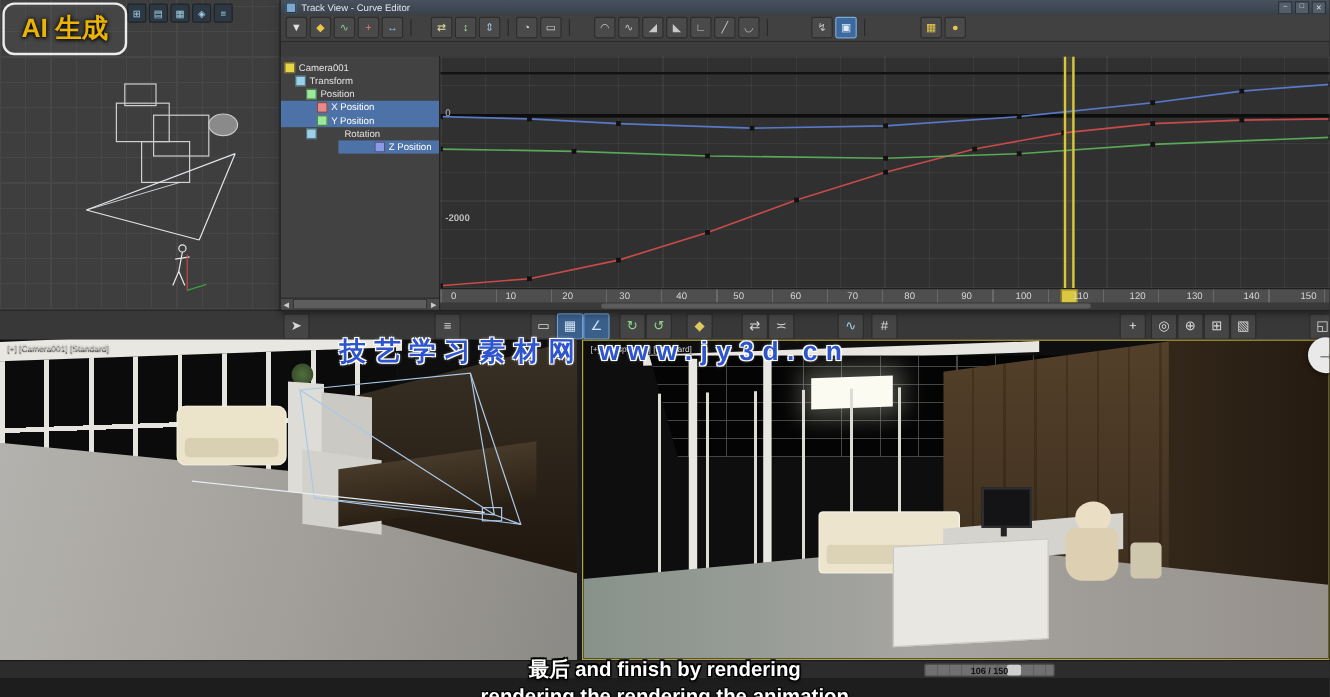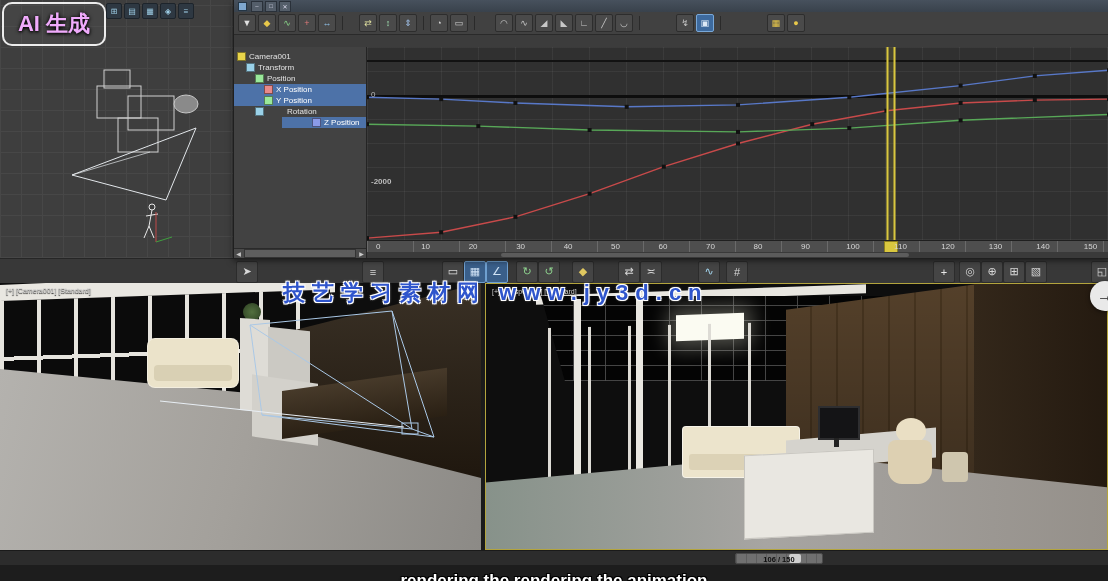--- a/index.html
+++ b/index.html
@@ -9,21 +9,21 @@
   .top-viewport{position:absolute;left:0;top:0;width:233px;height:258px;background-color:#3e3e3e;overflow:hidden;
     background-image:repeating-linear-gradient(90deg,#474747 0 1px,transparent 1px 21px),
                      repeating-linear-gradient(0deg,#474747 0 1px,transparent 1px 21px);}
   .mini-toolbar{position:absolute;left:106px;top:3px;display:flex;gap:2px;}
   .mini-btn{width:14px;height:14px;background:#2e3842;border:1px solid #1d242b;border-radius:2px;
     display:flex;align-items:center;justify-content:center;font-size:8px;cursor:pointer;}
   
   .ai-badge{position:absolute;left:2px;top:2px;width:100px;height:40px;z-index:45;
     border:2px solid rgba(245,245,245,.95);border-radius:10px;background:rgba(90,90,90,.25);
     display:flex;align-items:center;justify-content:center;}
-  .ai-badge span{font-size:22px;font-weight:bold;color:#f0abfc;text-shadow:0 1px 3px #000,0 0 4px rgba(0,0,0,.8);}
+  .ai-badge span{font-size:22px;font-weight:bold;color:#eab308;text-shadow:0 1px 3px #000,0 0 4px rgba(0,0,0,.8);}
   
   .ce-window{position:absolute;left:233px;top:0;width:875px;height:258px;background:#3c3c3c;z-index:10;
     border-left:1px solid #1f1f1f;border-bottom:1px solid #1f1f1f;box-shadow:0 2px 6px rgba(0,0,0,.5);}
   .ce-title{height:12px;background:linear-gradient(#47515d,#39424c);display:flex;align-items:center;padding:0 4px;}
   .ce-title-icon{width:7px;height:7px;background:#7fa8d0;border:1px solid #243646;margin-right:4px;}
   .ce-title-text{font-size:8px;color:#dfe5ea;flex:1;white-space:nowrap;overflow:hidden;}
   .win-btns{display:flex;gap:2px;}
   .win-btn{width:10px;height:9px;background:#545e6a;border:1px solid #2a313a;color:#dde;font-size:6px;
     display:flex;align-items:center;justify-content:center;cursor:pointer;}
   .ce-menubar{height:13px;background:#3c3c3c;border-bottom:1px solid #2c2c2c;display:flex;gap:11px;
@@ -125,21 +125,21 @@
   .rv-monitor{left:332px;top:122px;width:38px;height:30px;background:#141416;border:2px solid #2e2e30;}
   .rv-monitor-stand{left:348px;top:154px;width:5px;height:9px;background:#222;}
   .rv-chair-head{left:410px;top:134px;width:30px;height:26px;background:#eadfc4;border-radius:50%;}
   .rv-chair-body{left:402px;top:156px;width:44px;height:44px;background:#ddd0b2;border-radius:8px 8px 14px 14px;}
   .rv-stool{left:456px;top:168px;width:26px;height:30px;background:#cfc6ae;border-radius:4px;}
   
   .site-watermark{position:absolute;left:283px;top:278px;z-index:40;font-size:22px;font-weight:bold;
     letter-spacing:7px;color:#2f55cc;white-space:nowrap;
     text-shadow:-1px -1px 0 #fff,1px -1px 0 #fff,-1px 1px 0 #fff,1px 1px 0 #fff,0 0 3px #fff;}
   .status-bar{position:absolute;left:0;top:550px;width:1108px;height:15px;background:#2c2c2c;border-top:1px solid #1a1a1a;}
-  .time-widget{position:absolute;left:735px;top:2px;width:88px;height:11px;background:#707070;border-radius:2px;
+  .time-widget{position:absolute;left:770px;top:2px;width:109px;height:11px;background:#707070;border-radius:2px;
     border:1px solid #4a4a4a;box-sizing:border-box;cursor:pointer;
     background-image:repeating-linear-gradient(90deg,#5e5e5e 0 1px,transparent 1px 10px);}
   .tw-handle{position:absolute;top:0;width:12px;height:100%;background:#cfcfcf;border-radius:2px;cursor:ew-resize;}
   .tw-text{position:absolute;width:100%;text-align:center;top:1px;font-size:7.5px;color:#101010;font-weight:bold;}
   .bottom-strip{position:absolute;left:0;top:565px;width:1108px;height:16px;background:#1d1d1d;}
   .subtitle{position:absolute;left:0;width:1108px;text-align:center;z-index:50;font-weight:bold;font-size:17px;color:#fff;
     text-shadow:-1px -1px 0 #000,1px -1px 0 #000,-1px 1px 0 #000,1px 1px 0 #000,0 2px 3px #000;line-height:20px;}
   .s1{top:548px;}
   .s2{top:571px;}
   .next-btn{position:absolute;left:1090px;top:281px;width:30px;height:30px;border-radius:50%;background:#e9e9e9;z-index:46;
@@ -180,20 +180,21 @@
       </div>
   </div>
 
   <div class="ai-badge">
     <span>AI 生成</span>
   </div>
 
   <div class="ce-window">
     <div class="ce-title">
       <span class="ce-title-icon"></span>
+      <span class="ce-title-text">Track View - Curve Editor</span>
       <span class="win-btns">
         <span class="win-btn">–</span>
         <span class="win-btn">□</span>
         <span class="win-btn">✕</span>
       </span>
     </div>
     <div class="ce-toolbar">
         <span class="ce-btn" style="color: rgb(224, 224, 224);">▼</span>
         <span class="ce-btn" style="color: rgb(232, 200, 74);">◆</span>
         <span class="ce-btn" style="color: rgb(136, 212, 136);">∿</span>
@@ -396,19 +397,20 @@
   <div class="site-watermark">技艺学习素材网 www.jy3d.cn</div>
 
   <div class="status-bar">
     <div class="time-widget">
       <div class="tw-handle" style="left: calc(70.6% - 8px);"></div>
       <span class="tw-text">106 / 150</span>
     </div>
   </div>
   <div class="bottom-strip"></div>
 
+  <div class="subtitle s1">最后 and finish by rendering</div>
   <div class="subtitle s2">rendering the rendering the animation</div>
 
   <div class="next-btn">
     <span>→</span>
   </div>
 
 </div>
 
 </body></html>

